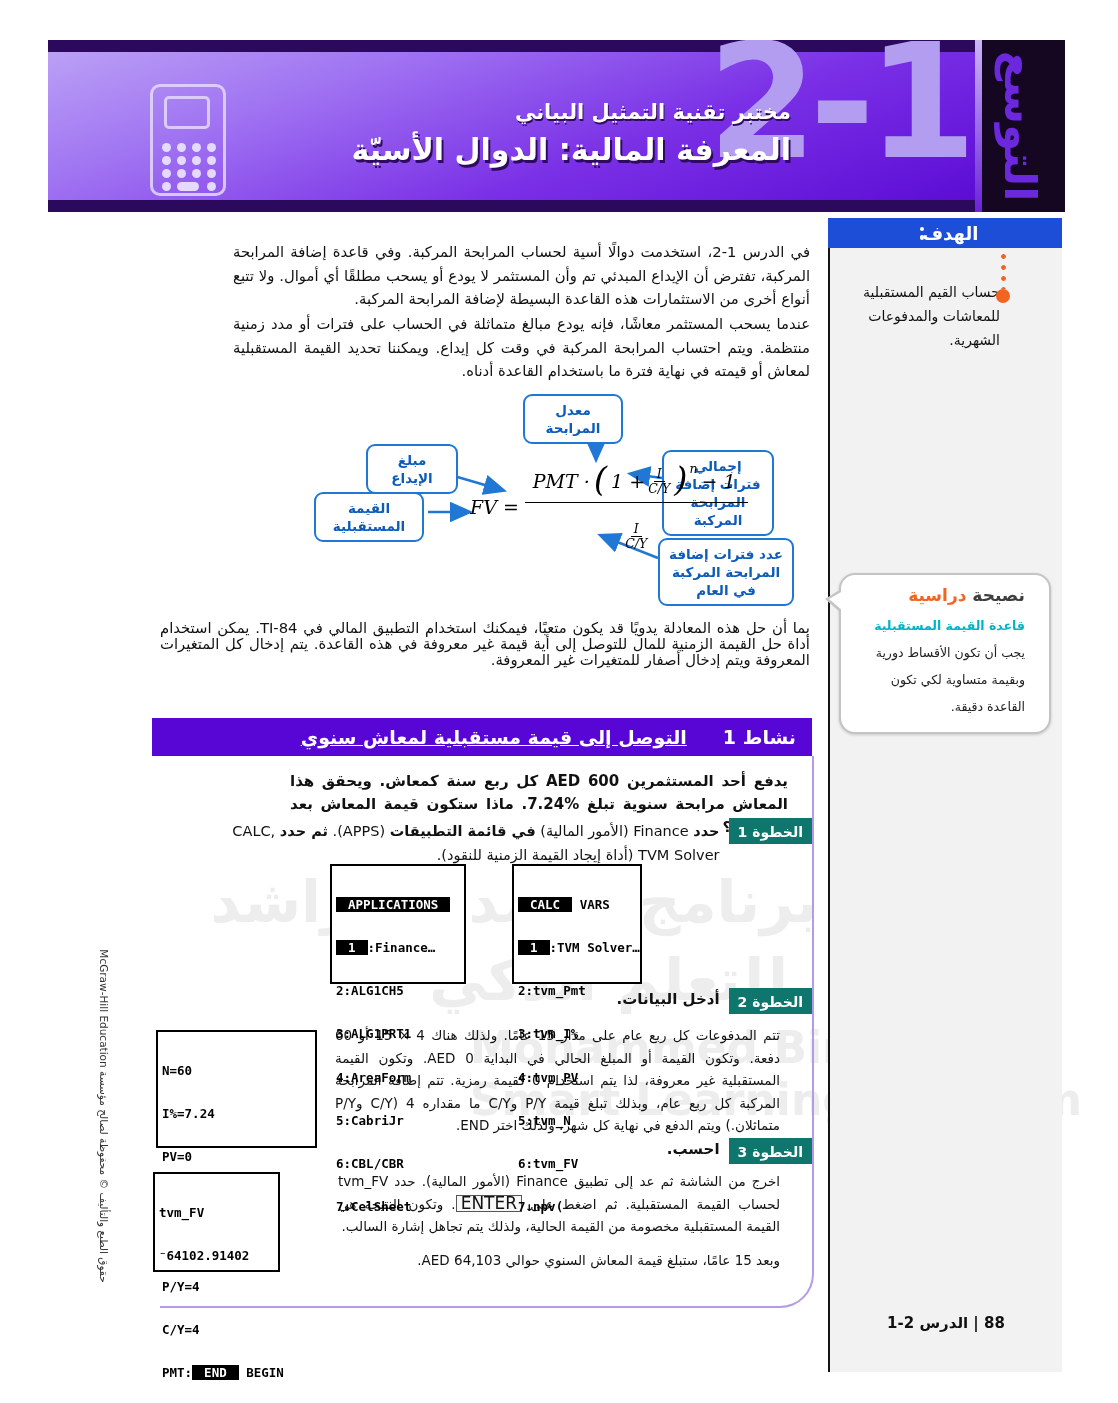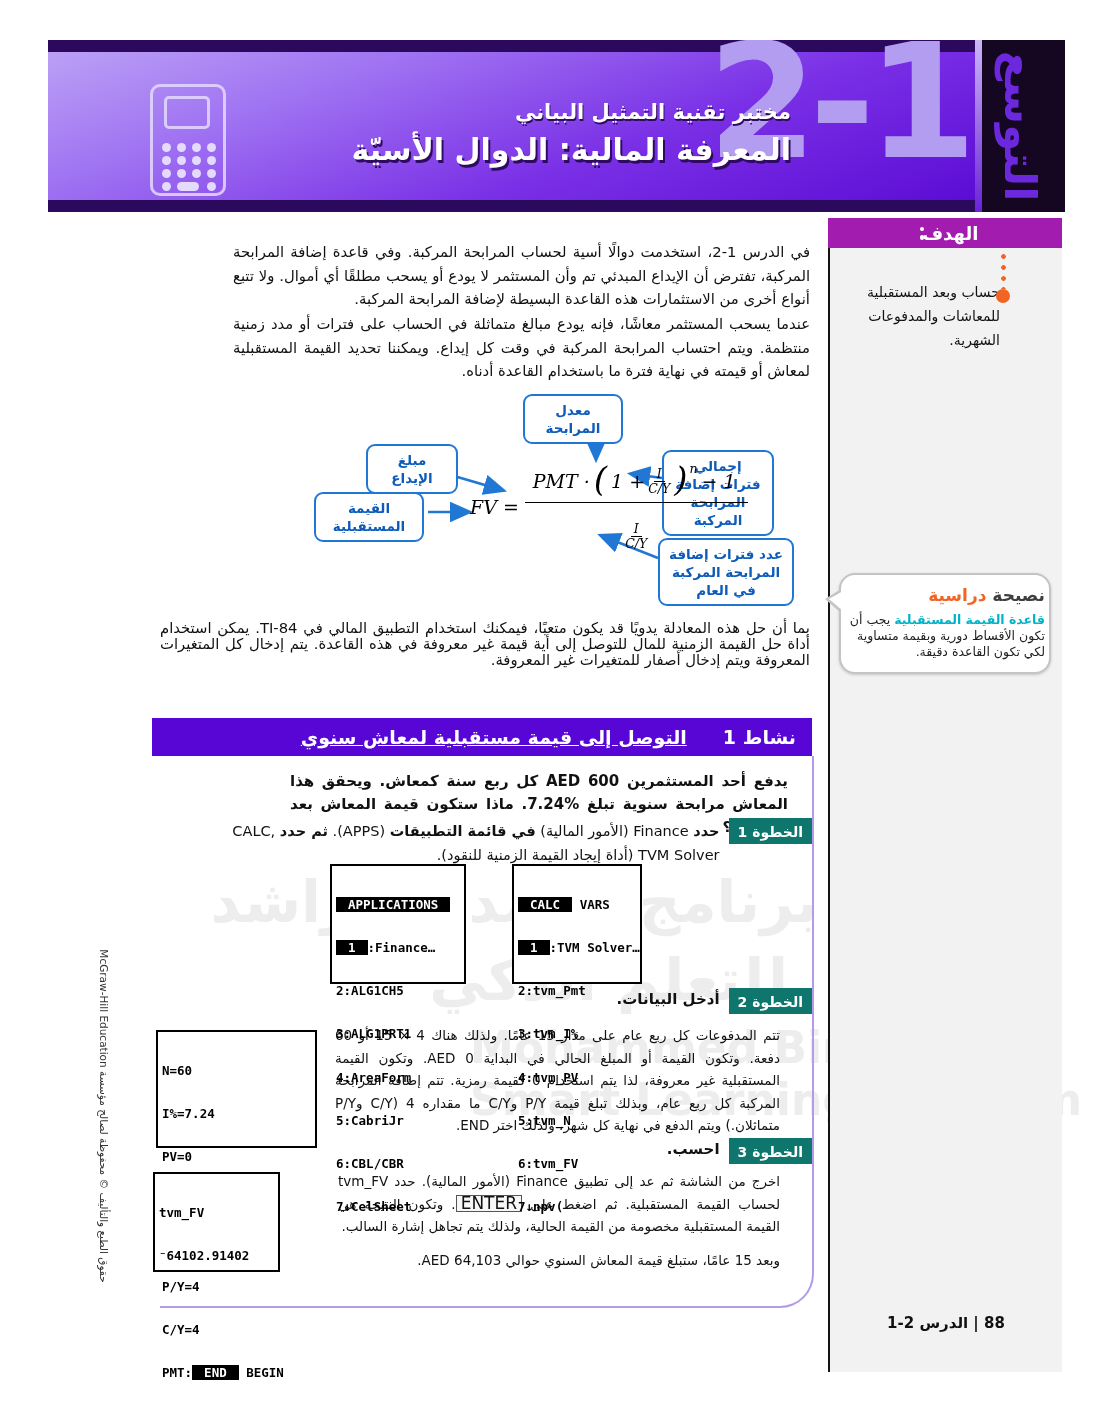--- a/index.html
+++ b/index.html
@@ -40,44 +40,44 @@
   .calc-keys .bar{width:22px;height:9px;border-radius:5px;grid-column:span 2;}
 
   
   .side-strip{position:absolute;left:975px;top:40px;width:90px;height:172px;background:#150722;z-index:2;}
   .side-strip .edge{position:absolute;left:0;top:0;width:7px;height:100%;
                     background:linear-gradient(180deg,#cbb6f8,#6a22d8);}
   .strip-text{position:absolute;left:50%;top:50%;transform:translate(-50%,-50%);
               writing-mode:vertical-rl;font-size:44px;font-weight:bold;color:#6c28dd;}
 
   
-  .obj-tab{position:absolute;left:828px;top:218px;width:234px;height:30px;background:#a21caf;
+  .obj-tab{position:absolute;left:828px;top:218px;width:234px;height:30px;background:#1d4ed8;
            color:#fff;display:flex;align-items:center;justify-content:center;direction:rtl;z-index:2;}
   .obj-tab .lbl{font-size:18px;font-weight:bold;}
   .wdots{display:flex;flex-direction:column;gap:4px;margin-left:8px;margin-right:-2px;}
   .wdots i{width:4.5px;height:4.5px;border-radius:50%;background:#fff;display:block;}
   .dotline{position:absolute;left:1001px;top:251px;width:5px;height:38px;z-index:3;
            background-image:radial-gradient(circle,#f26421 2.1px,transparent 2.5px);
            background-size:5px 11px;background-repeat:repeat-y;}
   .obj-bullet{position:absolute;left:996px;top:289px;width:14px;height:14px;border-radius:50%;
               background:#f26421;z-index:3;}
   .sidebar{position:absolute;left:828px;top:246px;width:234px;height:1126px;background:#f2f2f2;
            border-left:2px solid #141414;z-index:1;}
   .obj-text{position:absolute;top:34px;right:62px;width:152px;direction:rtl;text-align:right;
             font-size:14px;line-height:24px;}
   
   .tip{position:absolute;left:9px;top:327px;width:212px;background:#fff;border:2px solid #c4c4c4;
-       border-radius:16px;padding:10px 4px 12px;direction:rtl;box-shadow:0 1px 3px rgba(0,0,0,.18);}
+       border-radius:16px;padding:10px 24px 12px;direction:rtl;box-shadow:0 1px 3px rgba(0,0,0,.18);}
   .tip:before{content:"";position:absolute;left:-16px;top:14px;border-top:10px solid transparent;
               border-bottom:14px solid transparent;border-right:16px solid #c4c4c4;}
   .tip:after{content:"";position:absolute;left:-12px;top:16px;border-top:8px solid transparent;
              border-bottom:12px solid transparent;border-right:14px solid #fff;}
   .tip-title{text-align:right;font-size:17px;font-weight:bold;color:#3f3f3f;}
   .tip-title .accent{color:#f26421;}
-  .tip-body{margin-top:7px;font-size:12.5px;line-height:16px;text-align:right;color:#222;}
+  .tip-body{margin-top:7px;font-size:12.5px;line-height:27px;text-align:right;color:#222;}
   .tip-term{color:#00b3c6;font-weight:bold;}
   .page-ref{position:absolute;left:0;right:0;bottom:40px;text-align:center;direction:rtl;
             font-size:15px;font-weight:bold;color:#111;}
 
   
   .para{position:absolute;direction:rtl;text-align:justify;font-size:14.8px;line-height:23.5px;z-index:1;}
   .p1{left:233px;top:240px;width:577px;}
   .p2{left:233px;top:312px;width:577px;}
   .p3{left:160px;top:620px;width:650px;line-height:16px;}
 
@@ -195,21 +195,21 @@
     <span class="lbl" data-name="objective-title">الهدف</span>
     <span class="wdots" data-name="objective-dots-icon">
         <i></i>
         <i></i>
       </span>
   </div>
   <div class="dotline" data-name="dotted-connector"></div>
   <div class="obj-bullet" data-name="objective-bullet-icon"></div>
 
   <div class="sidebar" data-name="sidebar-panel">
-    <div class="obj-text" data-name="objective-text">حساب وبعد المستقبلية للمعاشات والمدفوعات الشهرية.</div>
+    <div class="obj-text" data-name="objective-text">حساب القيم المستقبلية للمعاشات والمدفوعات الشهرية.</div>
     <div class="tip" data-name="study-tip-bubble">
       <div class="tip-title" data-name="study-tip-title">
         <span data-name="study-tip-title-plain">نصيحة</span>
         <span class="accent" data-name="study-tip-title-accent">دراسية</span>
       </div>
       <div class="tip-body" data-name="study-tip-body">
         <span class="tip-term" data-name="study-tip-term">قاعدة القيمة المستقبلية</span><span data-name="study-tip-text"> يجب أن تكون الأقساط دورية وبقيمة متساوية لكي تكون القاعدة دقيقة.</span>
       </div>
     </div>
     <div class="page-ref" data-name="page-number-footer">88 | الدرس 2-1</div>

